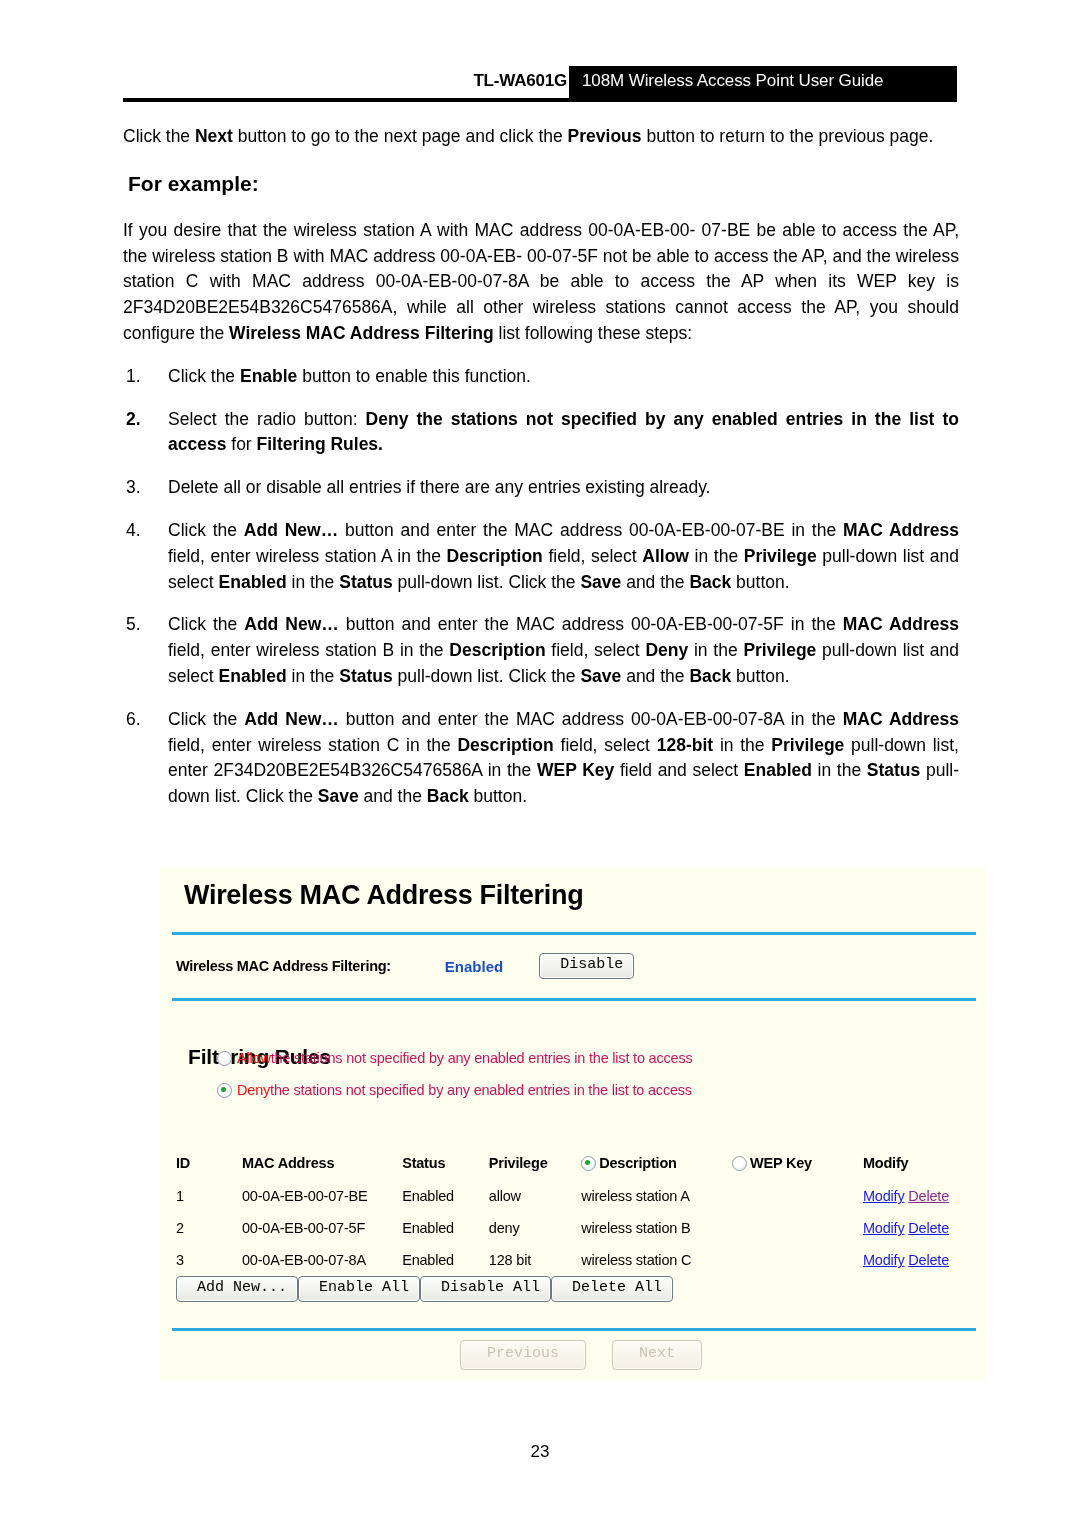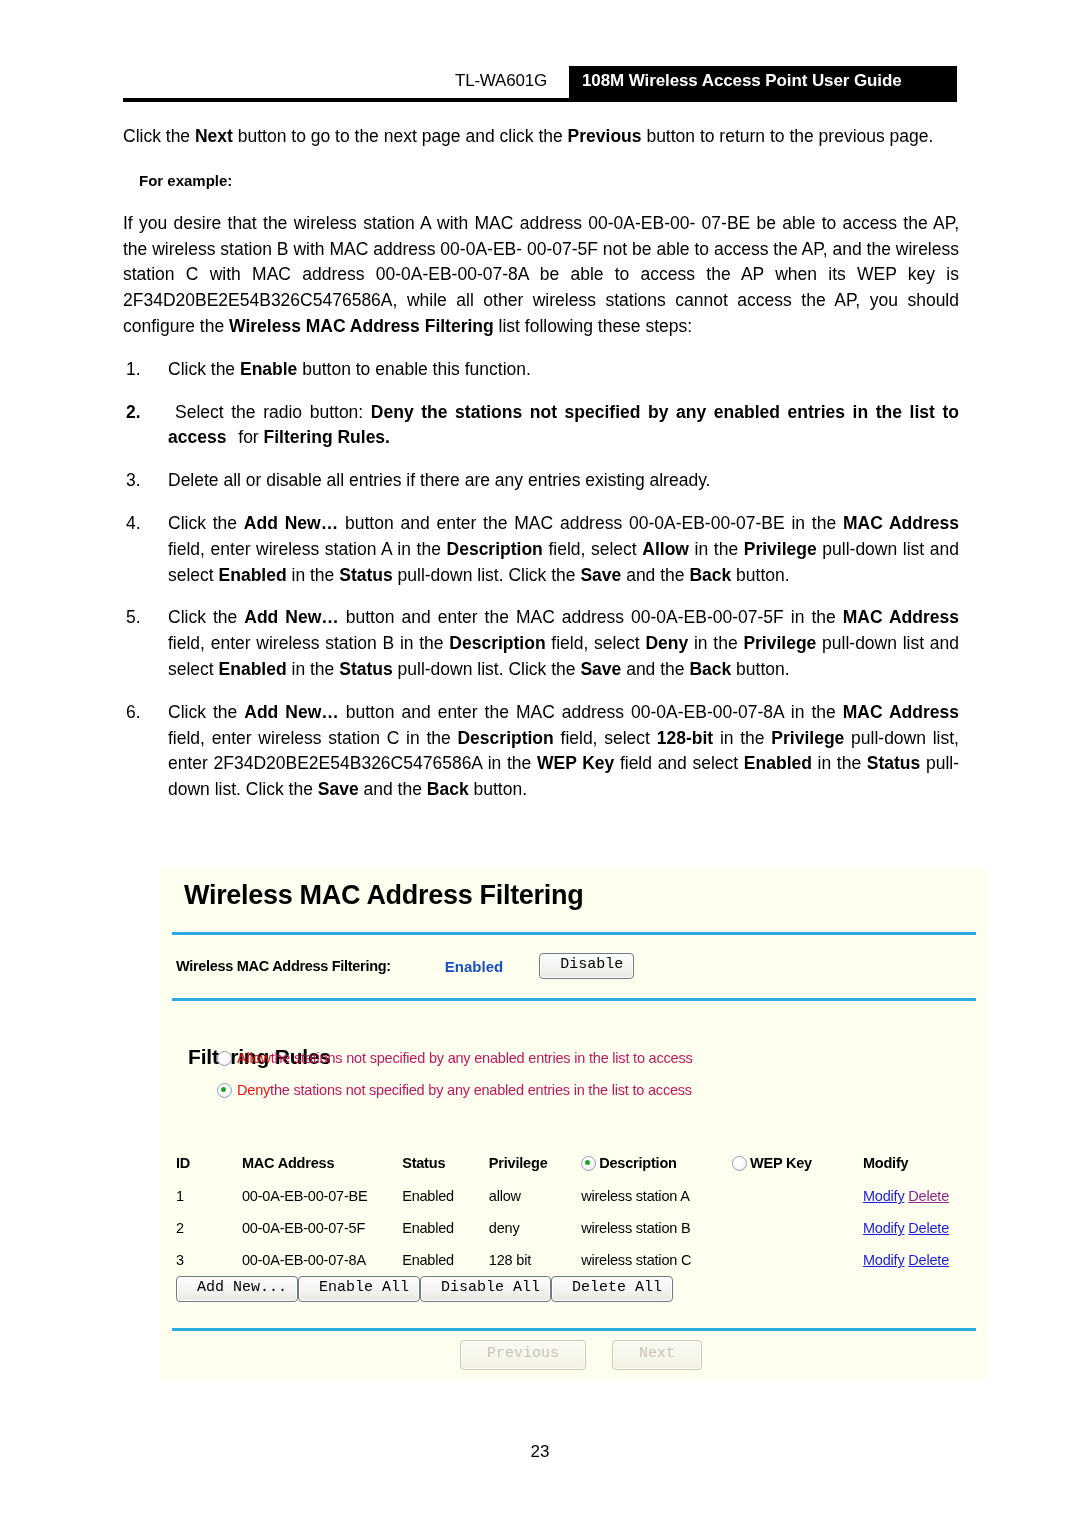--- a/index.html
+++ b/index.html
@@ -19,43 +19,43 @@
   
   .page-header {
     position: absolute;
     left: 123px;
     top: 66px;
     width: 834px;
     height: 34px;
   }
   .hdr-model {
     position: absolute;
-    right: 410px;
+    right: 390px;
     top: 5px;
     font-size: 17px;
-    font-weight: normal;
+    font-weight: bold;
     letter-spacing: -0.2px;
     white-space: nowrap;
     margin-left: 32px;
   }
   .hdr-black {
     position: absolute;
     right: 0px;
     top: 0px;
     width: 388px;
     height: 32px;
     background: #000000;
   }
   .hdr-black span {
     position: absolute;
     left: 13px;
     top: 5px;
     color: #ffffff;
     font-size: 17px;
-    font-weight: bold;
+    font-weight: normal;
     white-space: nowrap;
     letter-spacing: -0.1px;
   }
   .hdr-rule {
     position: absolute;
     left: 0;
     top: 32px;
     width: 834px;
     height: 4px;
     background: #000000;
@@ -69,23 +69,23 @@
     width: 836px;
   }
   .para {
     font-size: 17.5px;
     line-height: 25.8px;
     text-align: justify;
     margin: 0 0 17px 0;
   }
   .para.lead { margin-bottom: 22px; }
   .section-label {
-    font-size: 15px;
-    font-weight: bold;
-    margin: 0 0 22px 16px;
+    font-size: 21px;
+    font-weight: bold;
+    margin: 0 0 22px 5px;
   }
   b { font-weight: bold; }
 
   
   .steps {
     margin: 0;
     padding: 0;
     list-style: none;
   }
   .step {
@@ -97,21 +97,21 @@
     margin-bottom: 17px;
   }
   .step .num {
     position: absolute;
     left: 3px;
     top: 0;
     width: 32px;
     text-align: left;
   }
   .step.bold-step { font-weight: bold; }
-  .step.bold-step .norm { font-weight: normal; margin-left: 7px; }
+  .step.bold-step .norm { font-weight: normal; }
   .trailer {
     padding-left: 45px;
     font-size: 17.5px;
     line-height: 25.8px;
     margin: 0;
   }
 
   
   .ui-panel {
     position: absolute;

